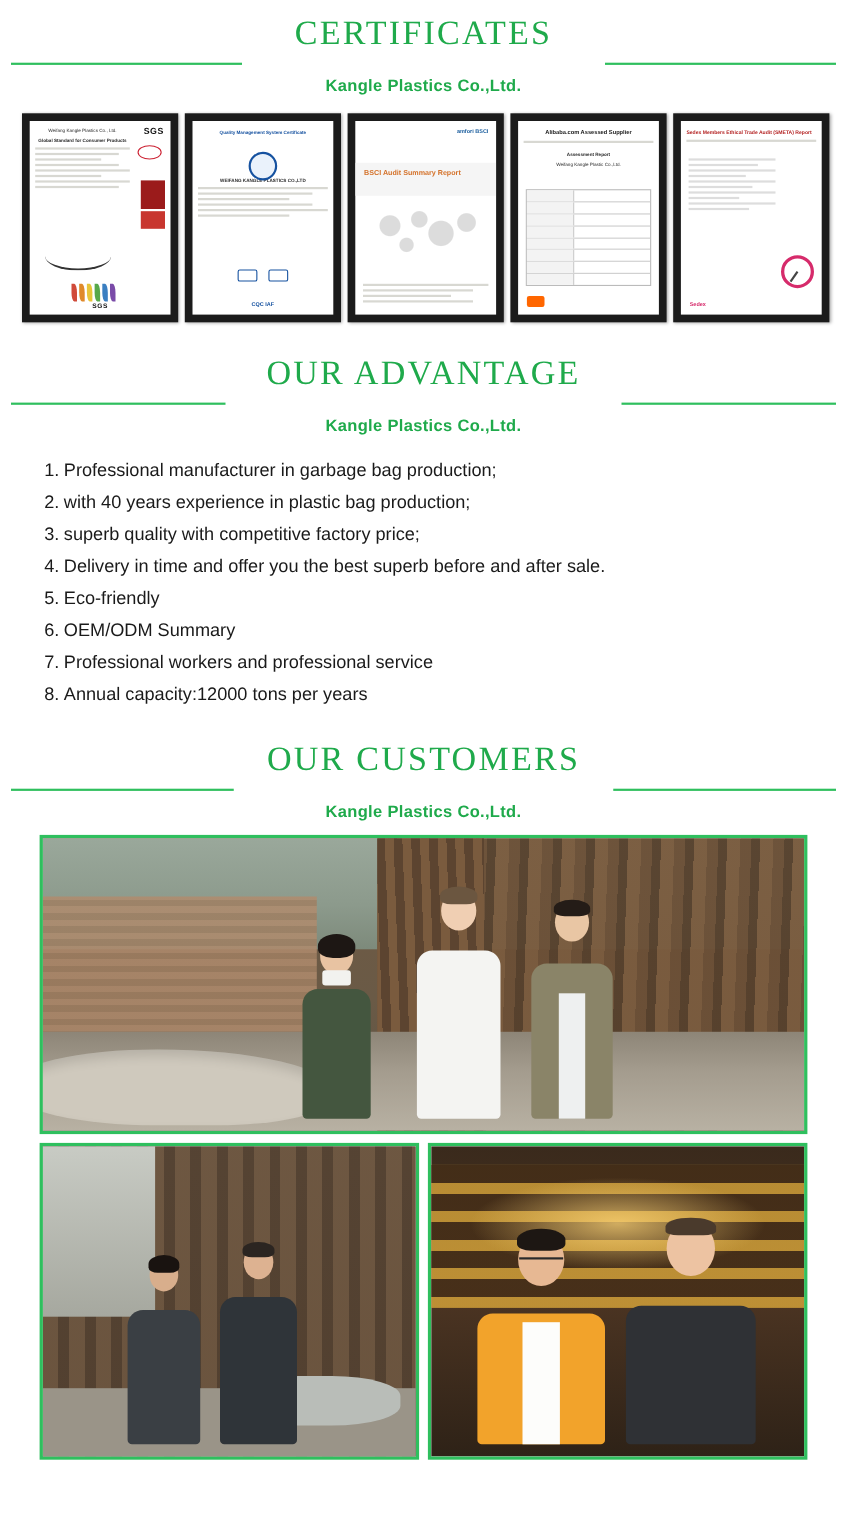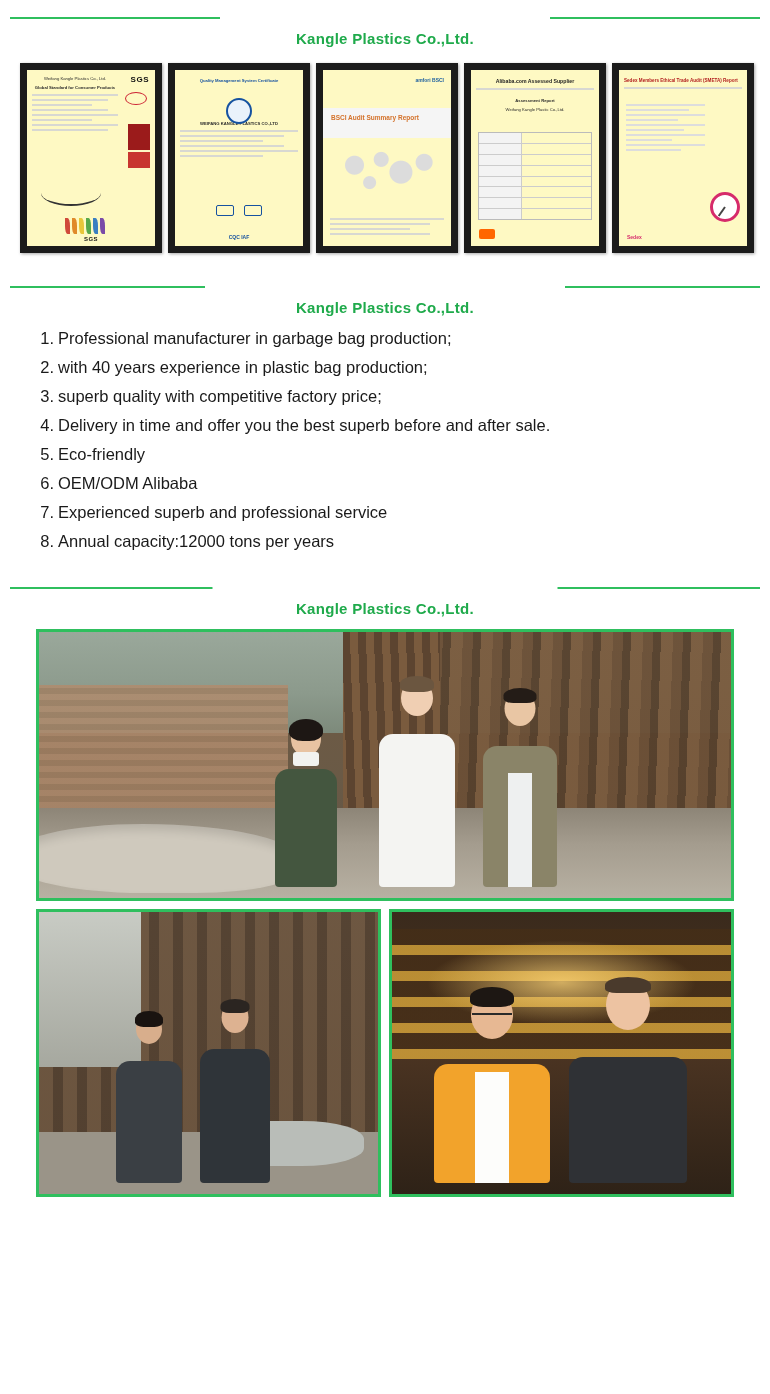--- a/index.html
+++ b/index.html
@@ -75,21 +75,21 @@
     width: 142px;
     height: 190px;
     background: #1b1b1b;
     padding: 7px;
     box-shadow: 1px 1px 3px rgba(0,0,0,.35);
     flex: 0 0 auto;
   }
   .cert-inner {
     width: 100%;
     height: 100%;
-    background: #fef9c3;
+    background: #ffffff;
     position: relative;
     overflow: hidden;
     padding: 6px 5px;
   }
   .cert-line {
     height: 2px;
     background: #d8d8d2;
     margin: 0 0 3px 0;
   }
   .cert-title-sm {
@@ -180,21 +180,21 @@
   }
   .c5-dial::after {
     content:""; position:absolute; left:50%; top:50%; width:2px; height:11px;
     background:#444; transform-origin: top center; transform: translate(-50%,0) rotate(35deg);
   }
   .c5-blocks { position:absolute; left:7px; top:34px; right:42px; }
   .c5-blocks .cert-line { background:#ddd; }
 
   
   .adv-list {
-    margin: 8px 0 0 0;
+    margin: 18px 0 0 0;
     padding: 0 24px 0 30px;
     list-style: none;
     counter-reset: advctr;
   }
   .adv-list li {
     counter-increment: advctr;
     font-size: 16.5px;
     color: #1a1a1a;
     line-height: 29px;
     padding-left: 28px;
@@ -301,20 +301,21 @@
   .r2 .head { width:44px; height:50px; top:0; background:#edc3a2; }
   .r2 .hair { position:absolute; top:-3px; left:50%; transform:translateX(-50%); width:46px;height:16px;background:#4a3a2c;border-radius:50% 50% 25% 25%;}
   .r2 .body { width:118px; height:62%; background:#2f3135; }
 </style>
 </head>
 <body>
 
 <div class="page">
 
   <div class="section-head">
+    <h1 class="section-title">CERTIFICATES</h1>
     <div class="rule-wrap">
       <div class="line"></div>
         <div class="gap"></div>
     </div>
     <div class="subtitle">Kangle Plastics Co.,Ltd.</div>
   </div>
 
   <div class="cert-strip">
 
     <div class="cert">
@@ -437,39 +438,41 @@
           <div class="cert-line"></div>
             <div class="cert-line" style="width:70%"></div>
         </div>
         <div class="c5-dial"></div>
         <div style="position:absolute;left:8px;bottom:6px;font-size:5px;color:#d62b6b;font-weight:bold;">Sedex</div>
       </div>
     </div>
   </div>
 
   <div class="section-head" style="padding-top:26px;">
+    <h1 class="section-title">OUR ADVANTAGE</h1>
     <div class="rule-wrap">
       <div class="line"></div>
         <div class="gap" style="width:360px"></div>
     </div>
     <div class="subtitle">Kangle Plastics Co.,Ltd.</div>
   </div>
 
   <ul class="adv-list">
     <li>Professional manufacturer in garbage bag production;</li>
     <li>with 40 years experience in plastic bag production;</li>
     <li>superb quality with competitive factory price;</li>
     <li>Delivery in time and offer you the best superb before and after sale.</li>
     <li>Eco-friendly</li>
-    <li>OEM/ODM Alibaba</li>
-    <li>Experienced superb and professional service</li>
+    <li>OEM/ODM Summary</li>
+    <li>Professional workers and professional service</li>
     <li>Annual capacity:12000 tons per years</li>
   </ul>
 
   <div class="section-head" style="padding-top:24px;">
+    <h1 class="section-title">OUR CUSTOMERS</h1>
     <div class="rule-wrap">
       <div class="line"></div>
         <div class="gap" style="width:345px"></div>
     </div>
     <div class="subtitle">Kangle Plastics Co.,Ltd.</div>
   </div>
 
   <div class="cust-wrap">
 
     <div class="photo big">

